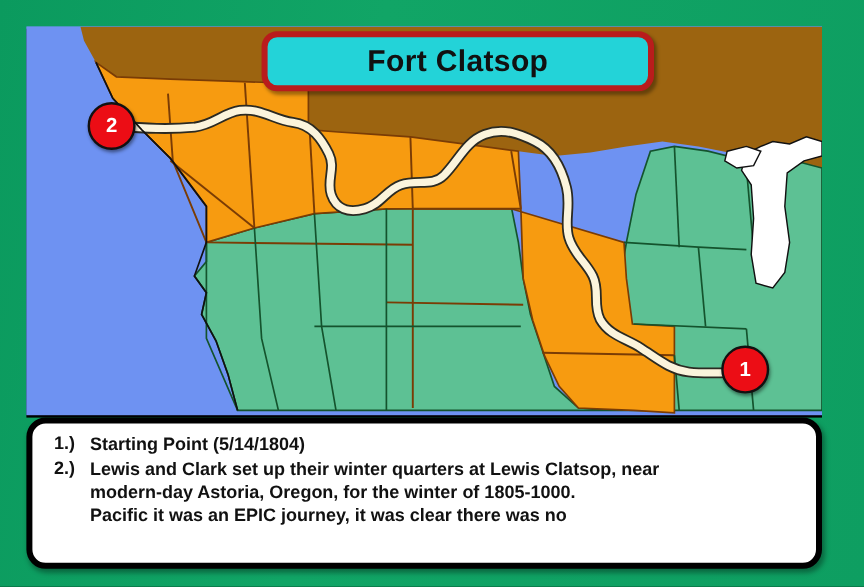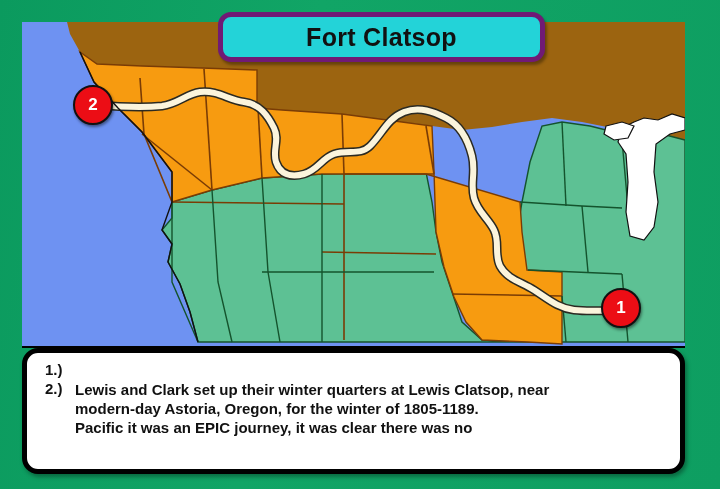--- a/index.html
+++ b/index.html
@@ -30,25 +30,25 @@
     height: 324px;
     background: #6e92f2;
     overflow: hidden;
     box-shadow: 0 2px 0 #000;
   }
   .map-svg { display: block; }
   
   .title-banner {
     position: absolute;
     left: 218px;
-    top: 12px;
+    top: 26px;
     width: 327px;
     height: 50px;
     background: #23d3d8;
-    border: 5px solid #701a75;
+    border: 5px solid #b91c1c;
     border-radius: 13px;
     display: flex;
     align-items: center;
     justify-content: center;
     box-sizing: border-box;
     box-shadow: 2px 3px 3px rgba(0,0,0,0.35);
   }
   .title-text {
     font-size: 25px;
     font-weight: bold;
@@ -222,26 +222,29 @@
     <span>2</span>
   </div>
   <div class="marker" id="marker1" style="left: 601px; top: 288px;">
     <span>1</span>
   </div>
 
   <div class="caption-box">
 
     <div class="cap-item">
       <div class="cap-num">1.)</div>
+      <div class="cap-body">
+        <div class="cap-line">Starting Point (5/14/1804)</div>
+      </div>
     </div>
 
     <div class="cap-item">
       <div class="cap-num">2.)</div>
       <div class="cap-body">
         <div class="cap-line">Lewis and Clark set up their winter quarters at Lewis Clatsop, near</div>
-        <div class="cap-line">modern-day Astoria, Oregon, for the winter of 1805-1189.</div>
+        <div class="cap-line">modern-day Astoria, Oregon, for the winter of 1805-1000.</div>
         <div class="cap-line">Pacific it was an EPIC journey, it was clear there was no</div>
       </div>
     </div>
 
   </div>
 
 </div>
 
 </body></html>

